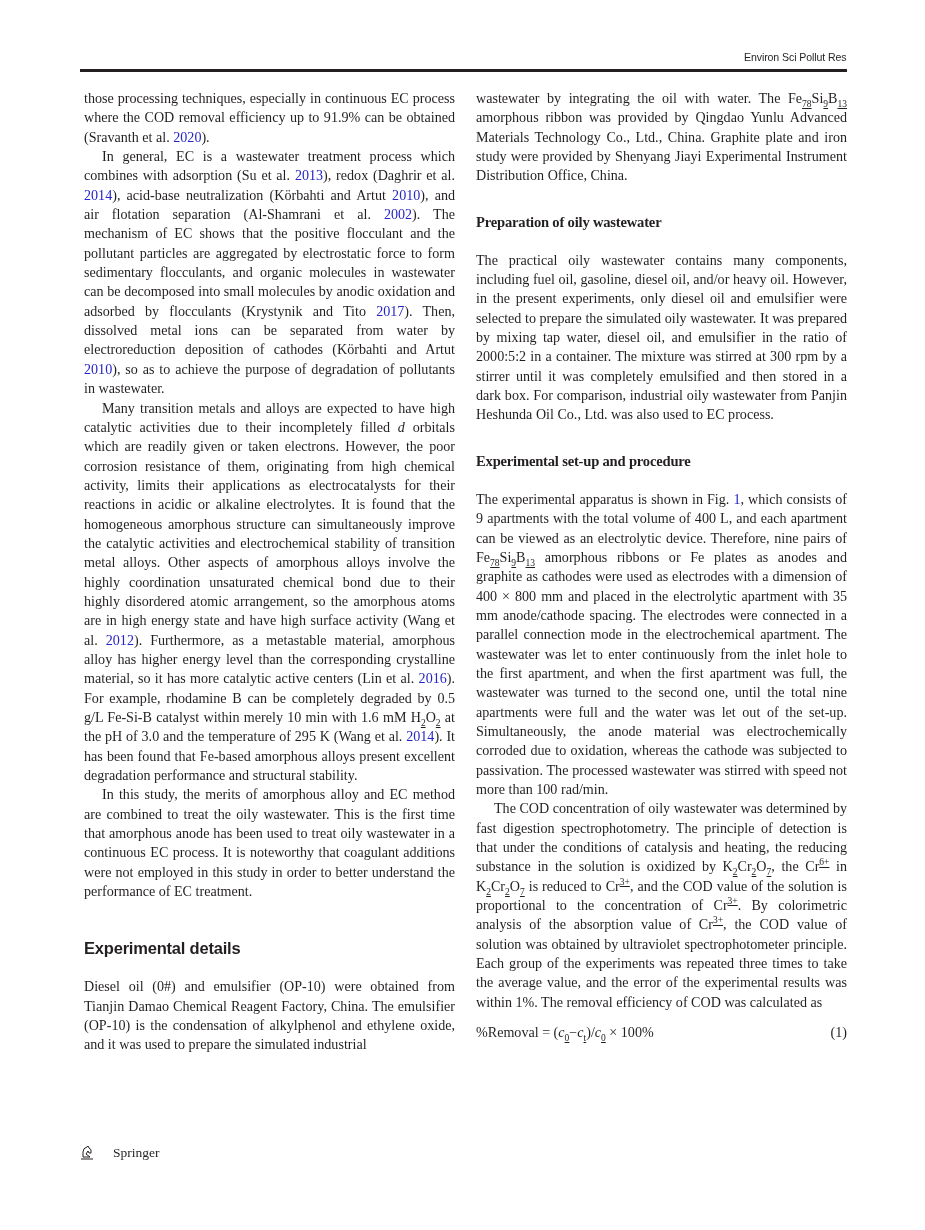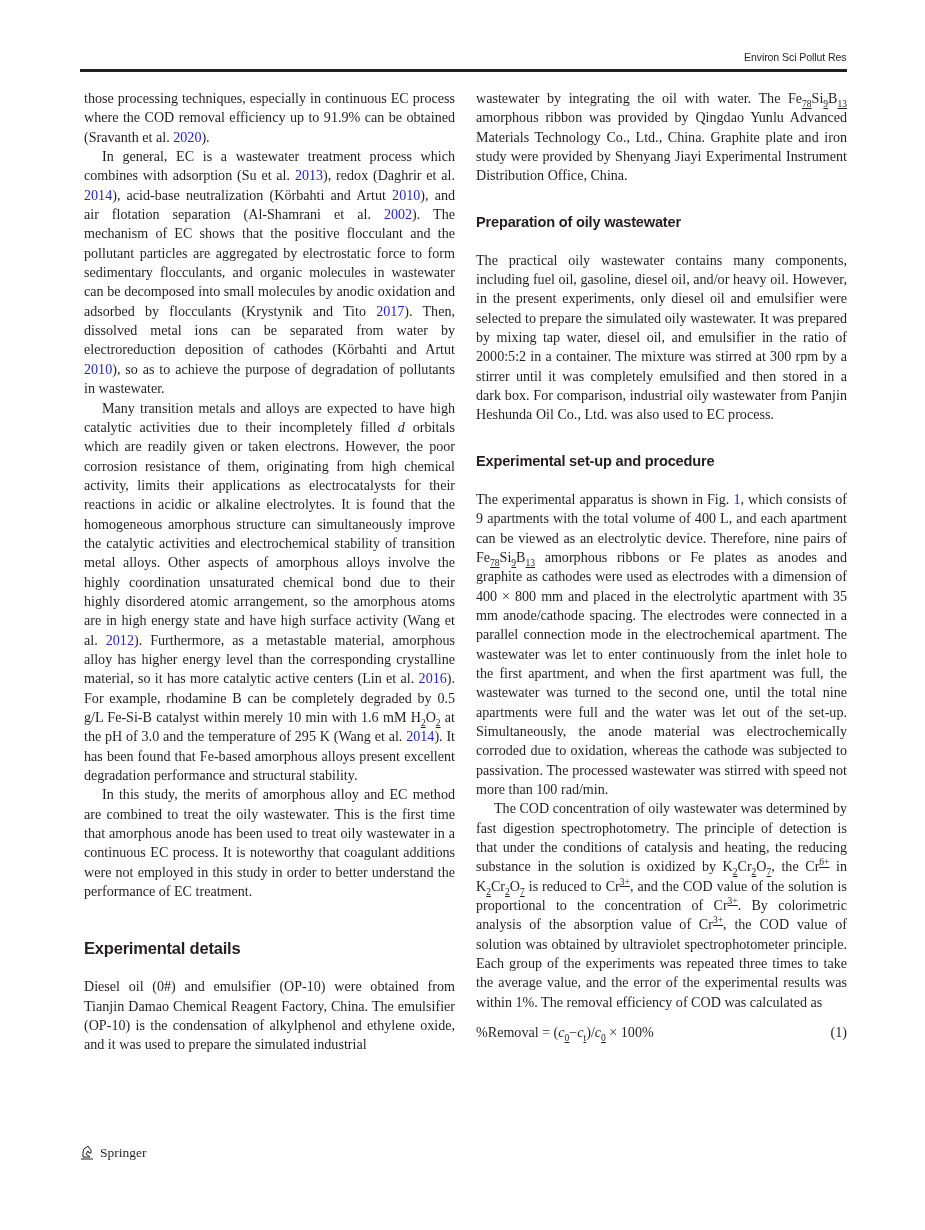--- a/index.html
+++ b/index.html
@@ -8,24 +8,24 @@
   .journal { position: absolute; right: 78px; top: 51px; font-family: "Liberation Sans", sans-serif;
              font-size: 11.5px; color: #231f20; letter-spacing: -0.1px; transform: scaleX(0.92); transform-origin: right; }
   .rule { position: absolute; left: 80px; right: 78px; top: 69px; height: 3px; background: #231f20; }
   .col { position: absolute; top: 89px; width: 371px; font-size: 14.1px; line-height: 19.35px; text-align: justify; }
   .col.left { left: 84px; }
   .col.right { left: 476px; }
   p { margin: 0; }
   p.ind { text-indent: 18px; }
   .cite { color: #1a0dab; color: #2424c8; }
   h2.sec { font-family: "Liberation Sans", sans-serif; font-weight: bold; font-size: 16.5px; margin: 0; line-height: 20px; letter-spacing: -0.2px; }
-  h3.sub { font-family: Liberation Sans, sans-serif; font-weight: bold; font-size: 14.6px; margin: 0; line-height: 19px; letter-spacing: -0.2px; }
+  h3.sub { font-family: Liberation Serif, serif; font-weight: bold; font-size: 14.6px; margin: 0; line-height: 19px; letter-spacing: -0.2px; }
   sub, sup { font-size: 9.5px; line-height: 0; text-decoration: underline; }
   .eq { display: flex; justify-content: space-between; margin-top: 11px; gap: 36px; }
-  .footer { position: absolute; left: 80px; top: 1145px; font-size: 13.5px; display: flex; align-items: center; gap: 6px; }
+  .footer { position: absolute; left: 80px; top: 1145px; font-size: 13.5px; display: flex; align-items: center; gap: 19px; }
   .logo { width: 14px; height: 16px; }
   i { font-style: italic; }
 </style>
 </head>
 <body>
 
 <div class="journal">Environ Sci Pollut Res</div>
 <div class="rule"></div>
 
 <div class="col left">

